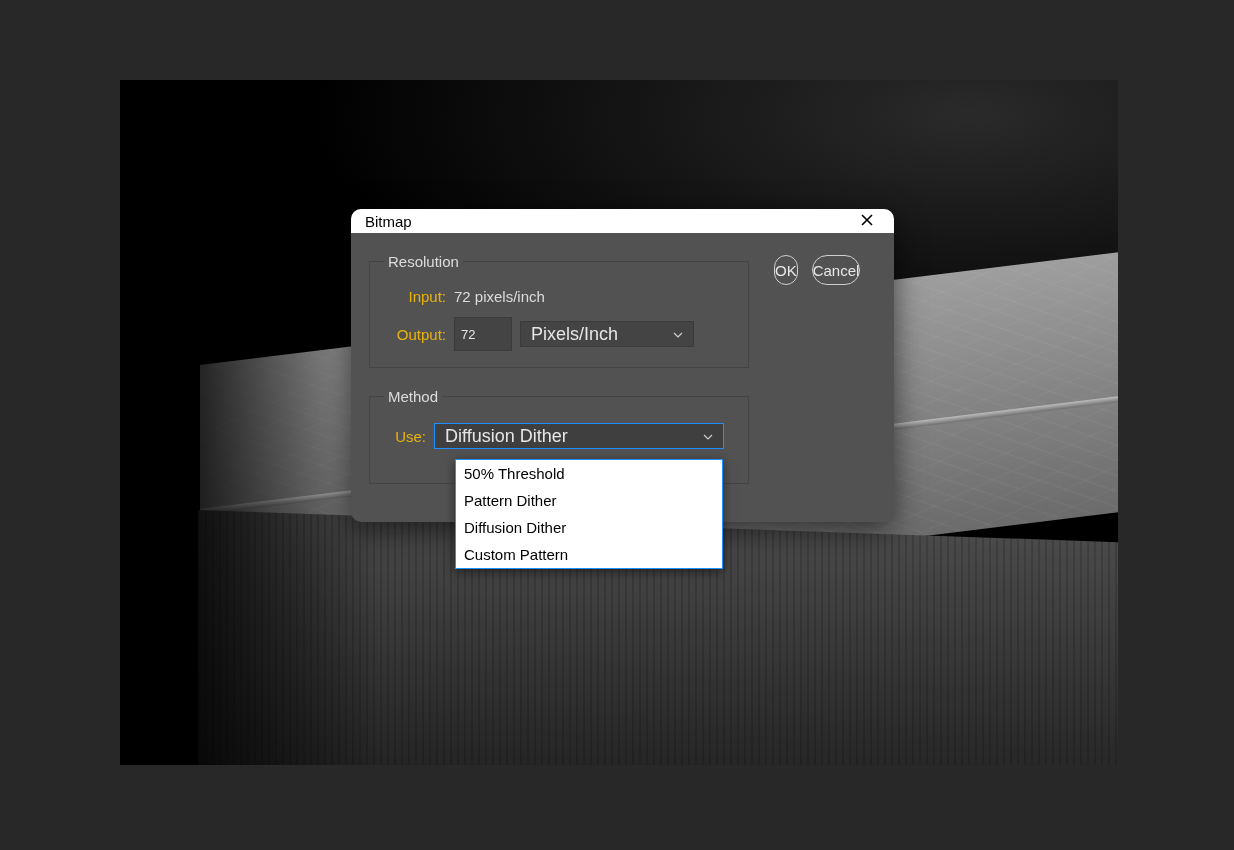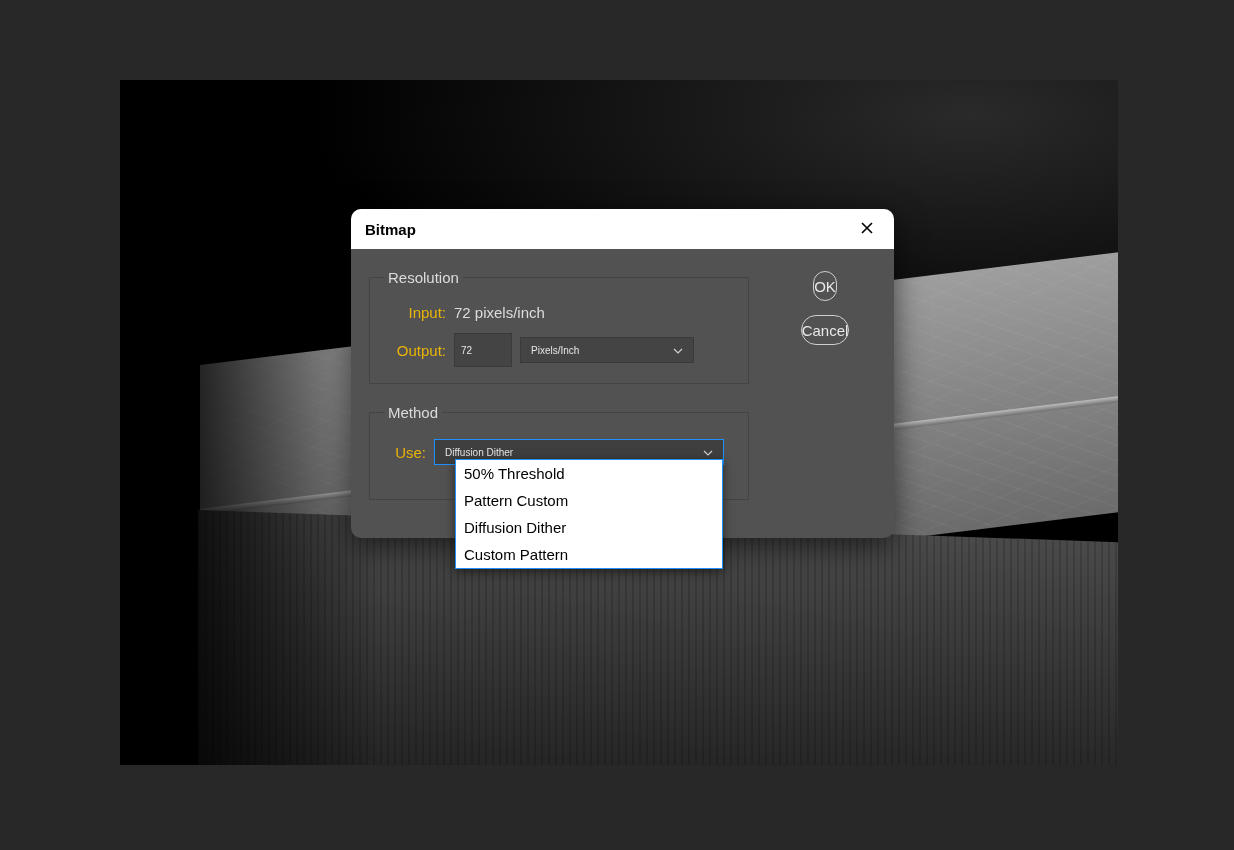--- a/index.html
+++ b/index.html
@@ -83,51 +83,48 @@
     position: absolute;
     left: 351px;
     top: 209px;
     width: 543px;
     background: #525252;
     border-radius: 10px;
     overflow: visible;
     box-shadow: 0 8px 30px rgba(0,0,0,.6);
   }
   .titlebar {
-    height: 40px;
+    height: 24px;
     background: #fff;
     color: #000;
     display: flex;
     align-items: center;
     justify-content: space-between;
     padding: 0 14px 0 14px;
     border-top-left-radius: 10px;
     border-top-right-radius: 10px;
     font-size: 15px;
-    font-weight: bold;
   }
   .close-x {
     font-size: 16px;
     line-height: 1;
     cursor: pointer;
     padding: 4px 6px;
   }
   .body {
     padding: 20px 18px 20px 18px;
     display: flex;
     gap: 25px;
   }
   .left-col { flex: 1; }
   .right-col {
     width: 102px;
     display: flex;
-    flex-direction: column;
     gap: 14px;
     padding-top: 2px;
-    align-items: center;
   }
 
   fieldset.group {
     border: 1px solid #444;
     padding: 12px 14px 16px 14px;
     margin-bottom: 18px;
   }
   fieldset.group legend {
     padding: 0 4px;
     color: #dcdcdc;
@@ -147,32 +144,32 @@
   }
   .static { color: #dcdcdc; text-align: right; }
 
   input.num {
     width: 58px;
     height: 26px;
     background: #444;
     border: 1px solid #3a3a3a;
     color: #e6e6e6;
     padding: 16px 6px;
-    font-size: 10px;
+    font-size: 13px;
   }
   .select {
     height: 26px;
     background: #444;
     border: 1px solid #3a3a3a;
     color: #e6e6e6;
     display: flex;
     align-items: center;
     justify-content: space-between;
     padding: 0 10px;
-    font-size: 10px;
+    font-size: 18px;
     cursor: pointer;
     position: relative;
   }
   .select .caret {
     font-size: 10px;
     color: #cfcfcf;
   }
   .sel-unit     { width: 174px; }
   .sel-method   { width: 290px; border:1px solid #1e90ff; background:#3f3f3f; }
 
@@ -277,16 +274,16 @@
 
     <div class="right-col">
       <button class="btn">OK</button>
       <button class="btn">Cancel</button>
     </div>
   </div>
 </div>
 
 <div class="dropdown" id="method-dropdown">
     <div class="opt">50% Threshold</div>
-    <div class="opt">Pattern Custom</div>
+    <div class="opt">Pattern Dither</div>
     <div class="opt">Diffusion Dither</div>
     <div class="opt">Custom Pattern</div>
   </div>
 
 </body></html>

